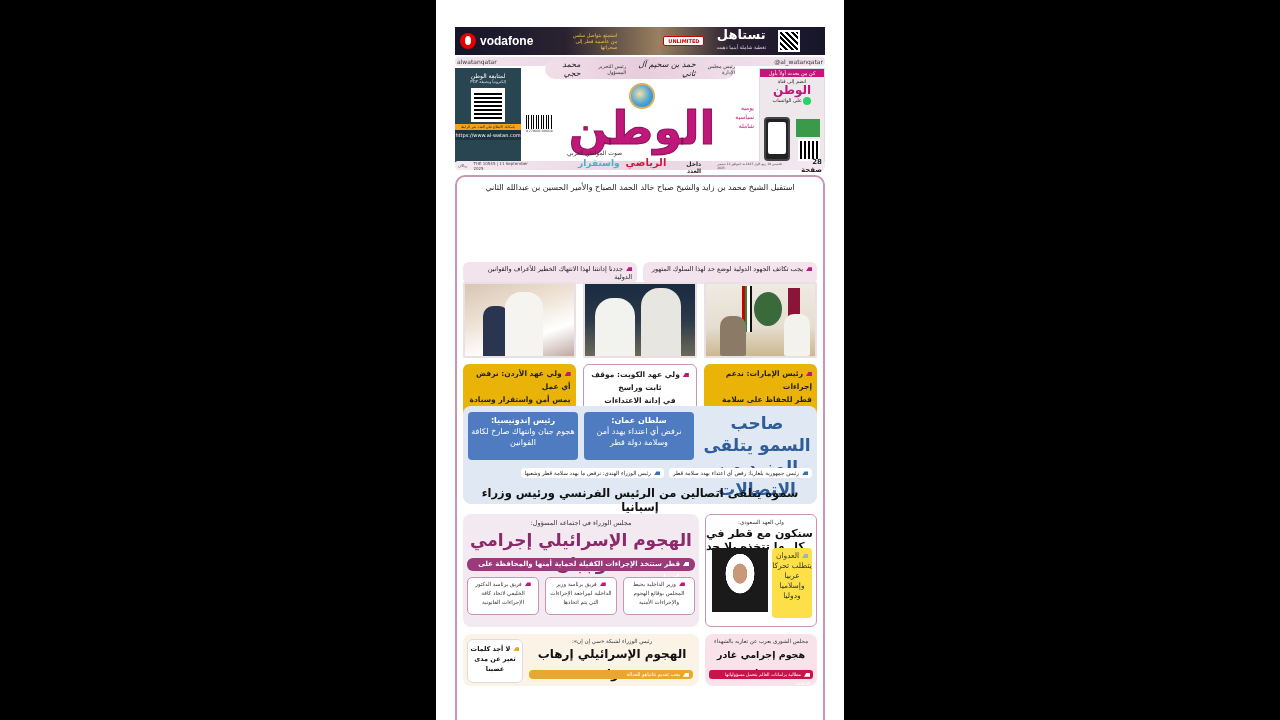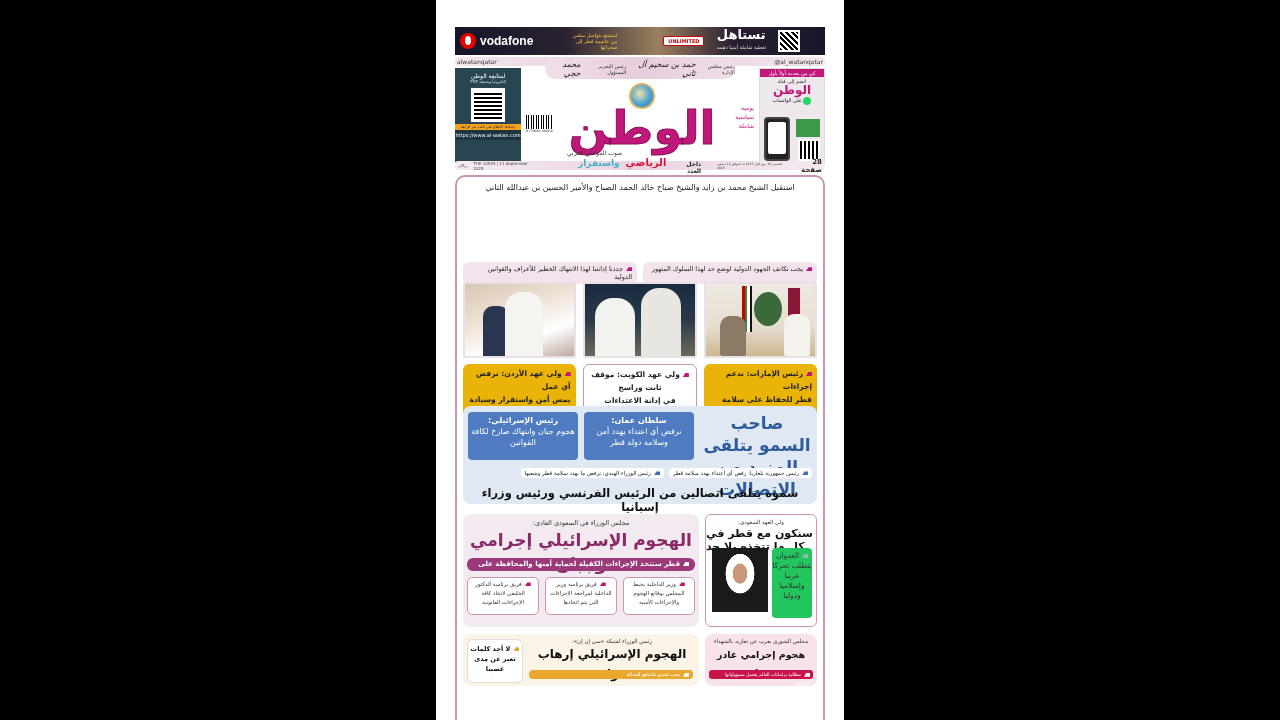--- a/index.html
+++ b/index.html
@@ -110,21 +110,21 @@
   .cab-kicker { position: absolute; left: 0; top: 5px; width: 236px; text-align: center; font-size: 6.5px; color: #333; direction: rtl; }
   .cab-head { position: absolute; left: 0; top: 14px; width: 236px; text-align: center; font-size: 17px; font-weight: bold; color: #8a2a6a; direction: rtl; line-height: 24px; }
   .cab-bar { position: absolute; left: 4px; top: 44px; width: 228px; height: 13px; background: #9a3a7a; color: #fff; border-radius: 6px; font-size: 7px; font-weight: bold; line-height: 13px; padding: 0 6px; direction: rtl; text-align: right; }
   .cab-points { position: absolute; left: 4px; top: 63px; width: 228px; display: flex; gap: 6px; direction: rtl; }
   .cab-point { flex: 1; background: #fff; border: 1px solid #c995b3; border-radius: 5px; font-size: 5.5px; line-height: 9px; padding: 2px 3px; text-align: center; color: #333; direction: rtl; height: 38px; }
 
   .saudi { position: absolute; left: 248px; top: 337px; width: 112px; height: 113px; background: #fff; border: 1px solid #c995b3; border-radius: 6px; }
   .saudi-kicker { position: absolute; left: 0; top: 4px; width: 110px; text-align: center; font-size: 5.5px; color: #333; direction: rtl; }
   .saudi-head { position: absolute; left: 0; top: 12px; width: 110px; text-align: left; font-size: 11px; font-weight: bold; color: #111; direction: rtl; }
   .saudi-photo { position: absolute; left: 6px; top: 33px; width: 56px; height: 64px; background: radial-gradient(ellipse at 50% 40%,#c89878 0 18%,#fff 19% 36%,#1a1a1a 37%); }
-  .saudi-side { position: absolute; right: 4px; top: 33px; width: 40px; height: 70px; background: #22c55e; border-radius: 4px; font-size: 7.5px; color: #333; line-height: 10px; text-align: center; padding-top: 3px; direction: rtl; }
+  .saudi-side { position: absolute; right: 4px; top: 33px; width: 40px; height: 70px; background: #fde047; border-radius: 4px; font-size: 7.5px; color: #333; line-height: 10px; text-align: center; padding-top: 3px; direction: rtl; }
 
   .terror { position: absolute; left: 6px; top: 457px; width: 236px; height: 52px; background: #fbf4e6; border-radius: 8px; }
   .terror-kicker { position: absolute; left: 66px; top: 4px; width: 166px; text-align: center; font-size: 5.5px; color: #333; direction: rtl; }
   .terror-head { position: absolute; left: 66px; top: 10px; width: 166px; text-align: center; font-size: 12px; font-weight: bold; color: #111; direction: rtl; line-height: 20px; }
   .terror-bar { position: absolute; left: 66px; top: 36px; width: 164px; height: 9px; background: #e8a830; color: #fff; border-radius: 4px; font-size: 5px; line-height: 9px; padding: 0 4px; direction: rtl; text-align: right; }
   .quote { position: absolute; left: 4px; top: 5px; width: 56px; height: 44px; background: #fff; border: 1px solid #ddd; border-radius: 6px; font-size: 6.5px; font-weight: bold; line-height: 10px; text-align: center; padding-top: 4px; direction: rtl; color: #111; }
 
   .shura { position: absolute; left: 248px; top: 457px; width: 112px; height: 52px; background: #f7e3e9; border-radius: 8px; }
   .shura-kicker { position: absolute; left: 0; top: 4px; width: 112px; text-align: center; font-size: 5.5px; color: #333; direction: rtl; }
   .shura-head { position: absolute; left: 0; top: 12px; width: 112px; text-align: center; font-size: 9.5px; font-weight: bold; color: #111; direction: rtl; line-height: 18px; }
@@ -229,30 +229,30 @@
 
     <div class="captions">
       <div class="caption pink"><span class="bullet"></span><span>رئيس الإمارات: ندعم إجراءات</span><br><span>قطر للحفاظ على سلامة أراضيها</span></div>
       <div class="caption white"><span class="bullet"></span><span>ولي عهد الكويت: موقف ثابت وراسخ</span><br><span>في إدانة الاعتداءات الإسرائيلية</span></div>
       <div class="caption pink"><span class="bullet"></span><span>ولي عهد الأردن: نرفض أي عمل</span><br><span>يمس أمن واستقرار وسيادة قطر</span></div>
     </div>
 
     <div class="calls">
       <div class="calls-title">صاحب السمو يتلقى المزيد من الاتصالات</div>
       <div class="call-box oman"><b>سلطان عمان:</b><span>نرفض أي اعتداء يهدد أمن وسلامة دولة قطر</span></div>
-      <div class="call-box indo"><b>رئيس الإسرائيلي:</b><span>هجوم جبان وانتهاك صارخ لكافة القوانين</span></div>
+      <div class="call-box indo"><b>رئيس إندونيسيا:</b><span>هجوم جبان وانتهاك صارخ لكافة القوانين</span></div>
       <div class="minor-row">
         <div class="minor"><span class="bullet blue"></span><span>رئيس جمهورية بلغاريا: رفض أي اعتداء يهدد سلامة قطر</span></div>
         <div class="minor"><span class="bullet blue"></span><span>رئيس الوزراء الهندي: نرفض ما يهدد سلامة قطر وشعبها</span></div>
       </div>
       <div class="calls-banner">سموه يتلقى اتصالين من الرئيس الفرنسي ورئيس وزراء إسبانيا</div>
     </div>
 
     <div class="cabinet">
-      <div class="cab-kicker">مجلس الوزراء في السعودي العادي:</div>
+      <div class="cab-kicker">مجلس الوزراء في اجتماعه المسؤول:</div>
       <div class="cab-head">الهجوم الإسرائيلي إجرامي وجبان</div>
       <div class="cab-bar"><span class="bullet white"></span><span>قطر ستتخذ الإجراءات الكفيلة لحماية أمنها والمحافظة على سيادتها</span></div>
       <div class="cab-points">
         <div class="cab-point"><span class="bullet"></span><span>وزير الداخلية يحيط المجلس بوقائع الهجوم والإجراءات الأمنية</span></div>
         <div class="cab-point"><span class="bullet"></span><span>فريق برئاسة وزير الداخلية لمراجعة الإجراءات التي يتم اتخاذها</span></div>
         <div class="cab-point"><span class="bullet"></span><span>فريق برئاسة الدكتور الخليفي لاتخاذ كافة الإجراءات القانونية</span></div>
       </div>
     </div>
 
     <div class="saudi">

